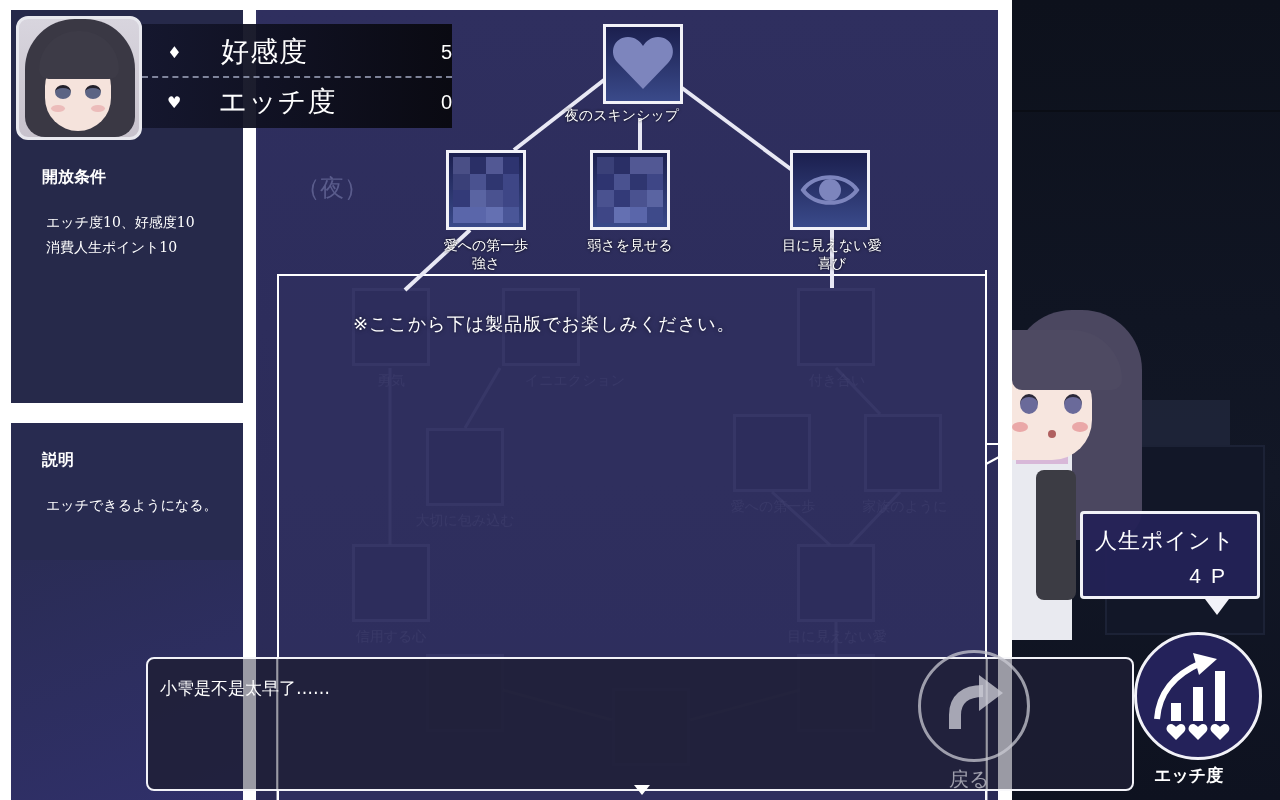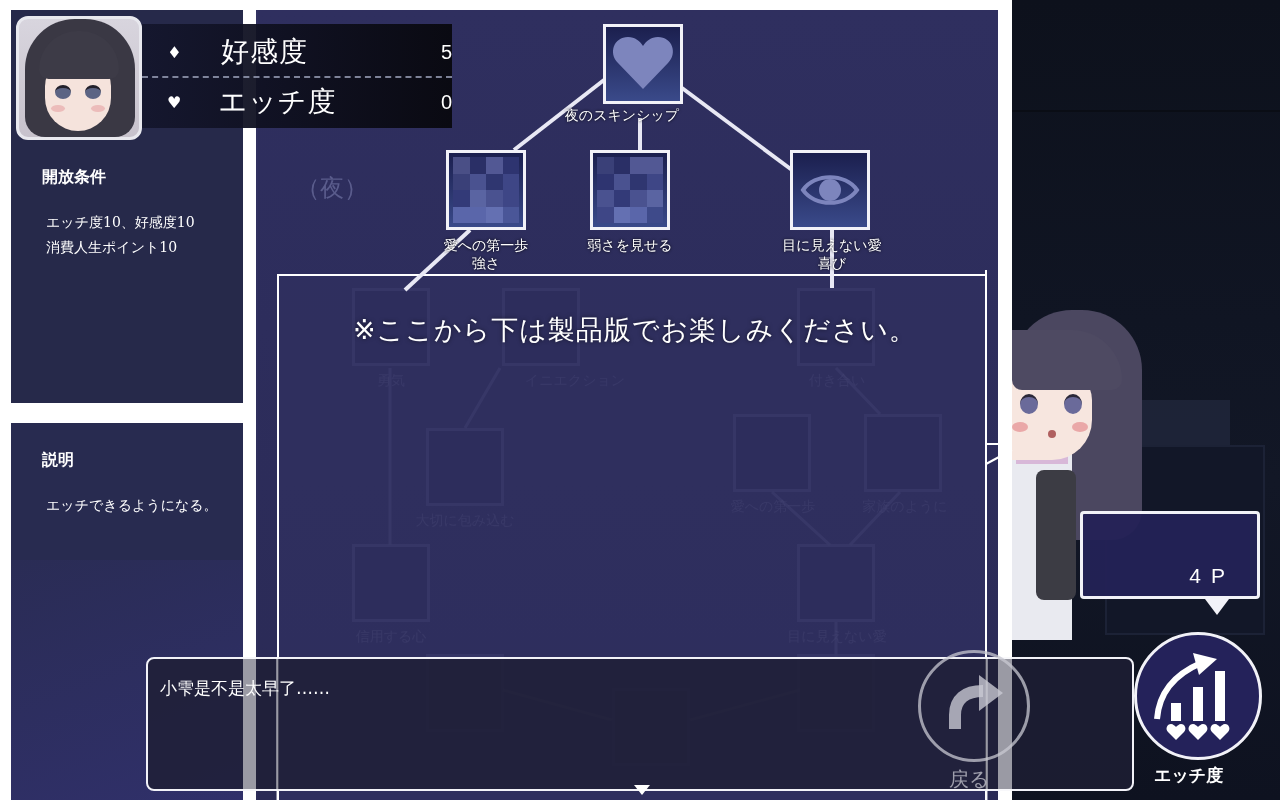--- a/index.html
+++ b/index.html
@@ -87,21 +87,21 @@
   }
   .night-label { position: absolute; left: 296px; top: 172px; font-size: 24px; color: #5a5c8c; font-family: "DejaVu Serif", serif; }
 
   
   .locked-overlay {
     position: absolute; left: 277px; top: 274px; width: 710px; height: 526px;
     border: 2px solid #ffffff; border-bottom: none;
     background: rgba(48,48,95,0.82);
   }
   .locked-msg {
-    position: absolute; left: 353px; top: 312px; font-size: 27px; letter-spacing: 1px;
+    position: absolute; left: 353px; top: 312px; font-size: 18px; letter-spacing: 1px;
     font-family: "DejaVu Sans", sans-serif; color: #fff; text-shadow: 0 0 4px rgba(0,0,0,.6);
   }
   .ghost-node { position: absolute; width: 78px; height: 78px; border: 3px solid rgba(150,150,200,0.45); background: rgba(28,30,70,0.55); }
   .ghost-label { position: absolute; width: 170px; text-align: center; font-size: 14px; color: rgba(160,160,200,0.45); font-family: "DejaVu Serif", serif; }
   .ghost-lines { position: absolute; left: 0; top: 0; width: 1280px; height: 800px; pointer-events: none; }
 
   
   .chibi { position: absolute; left: 1012px; top: 310px; width: 140px; height: 330px; }
   .chibi .hair-back { position: absolute; left: 0; top: 0; width: 130px; height: 230px; background: #4b4760; border-radius: 60px 60px 30px 40px; }
   .chibi .face { position: absolute; left: 0; top: 60px; width: 80px; height: 90px; background: #f7e6df; border-radius: 0 30px 40px 0; }
@@ -324,20 +324,21 @@
   <div class="blush l"></div>
   <div class="blush r"></div>
   <div class="mouth"></div>
 </div>
 
 <svg style="position:absolute;left:984px;top:268px;" width="30" height="400">
   <path d="M2 2 L2 176 L28 176 M2 196 L28 182 M2 196 L2 400" stroke="#fff" stroke-width="2" fill="none"></path>
 </svg>
 
 <div class="lp-bubble">
+  <div class="lp-title">人生ポイント</div>
   <div class="lp-value">
     <span>4</span><span>P</span>
   </div>
 </div>
 
 <div class="study-btn">
   <svg width="122" height="122" viewBox="0 0 122 122" style="position:absolute;left:0;top:0;">
     <path d="M20 84 C22 58 36 40 64 28" stroke="#fff" stroke-width="6" fill="none"></path>
     <polygon points="56,18 80,24 62,40" fill="#fff"></polygon>
     <rect x="34" y="68" width="10" height="18" fill="#fff"></rect>

